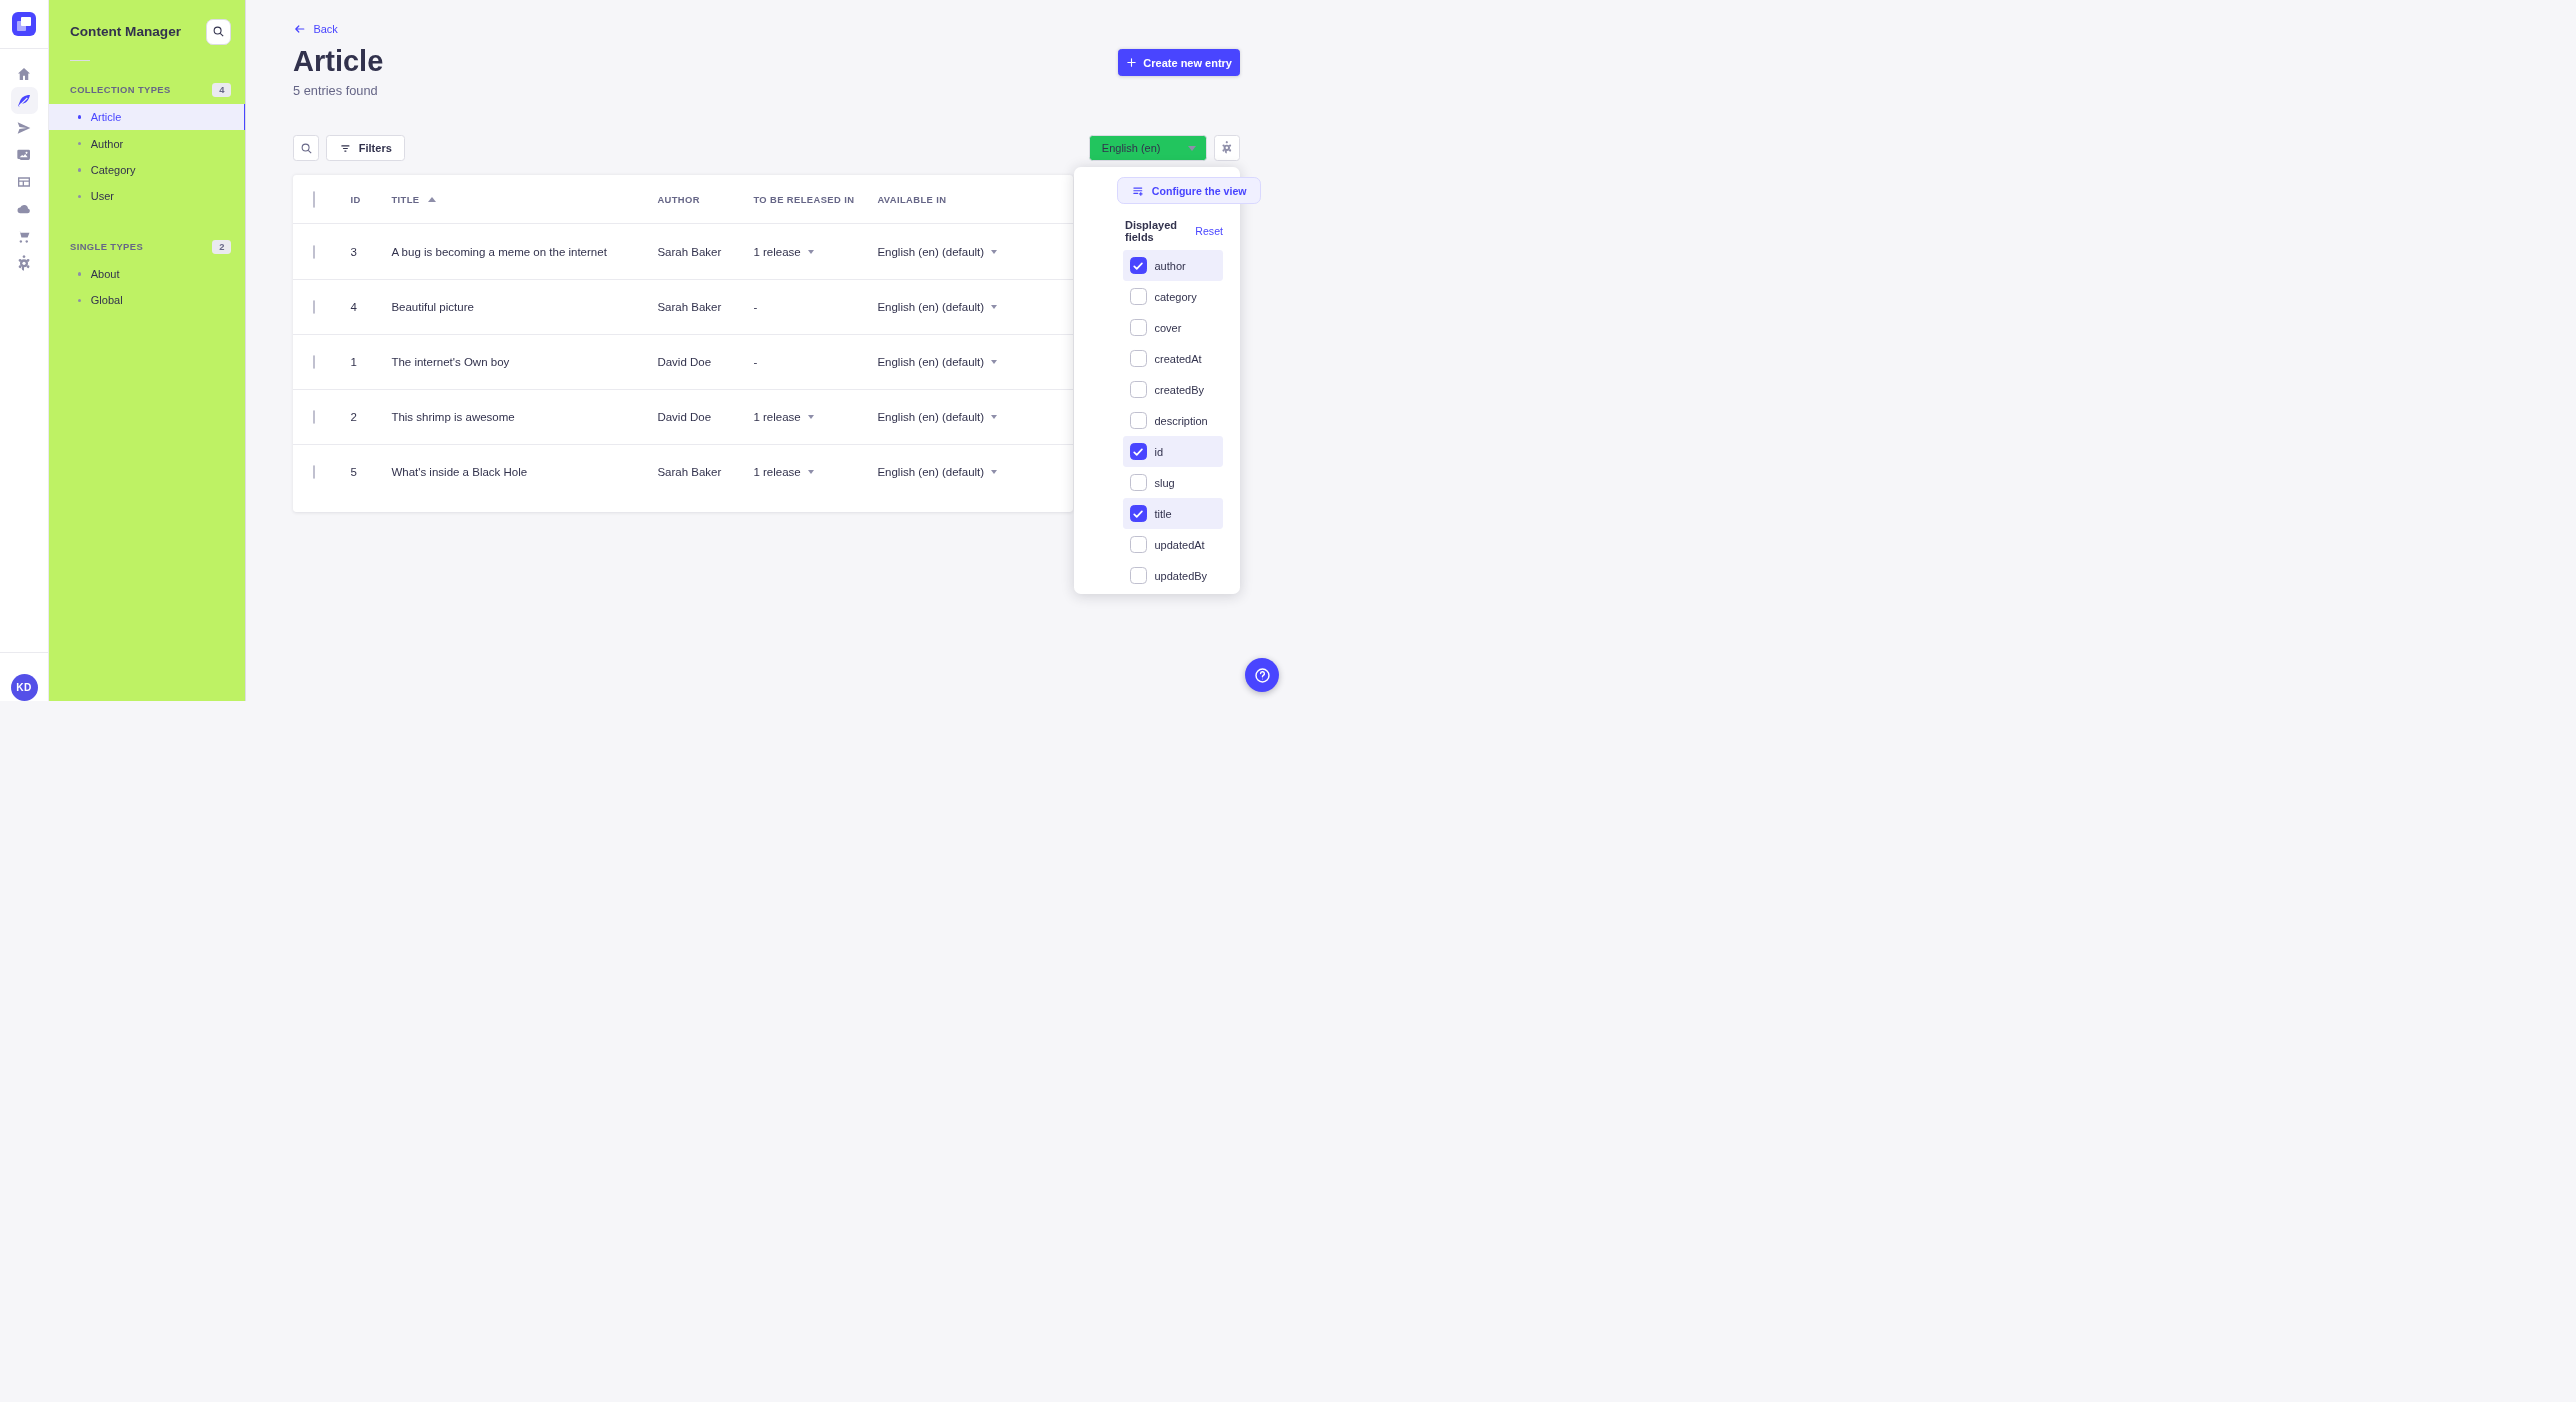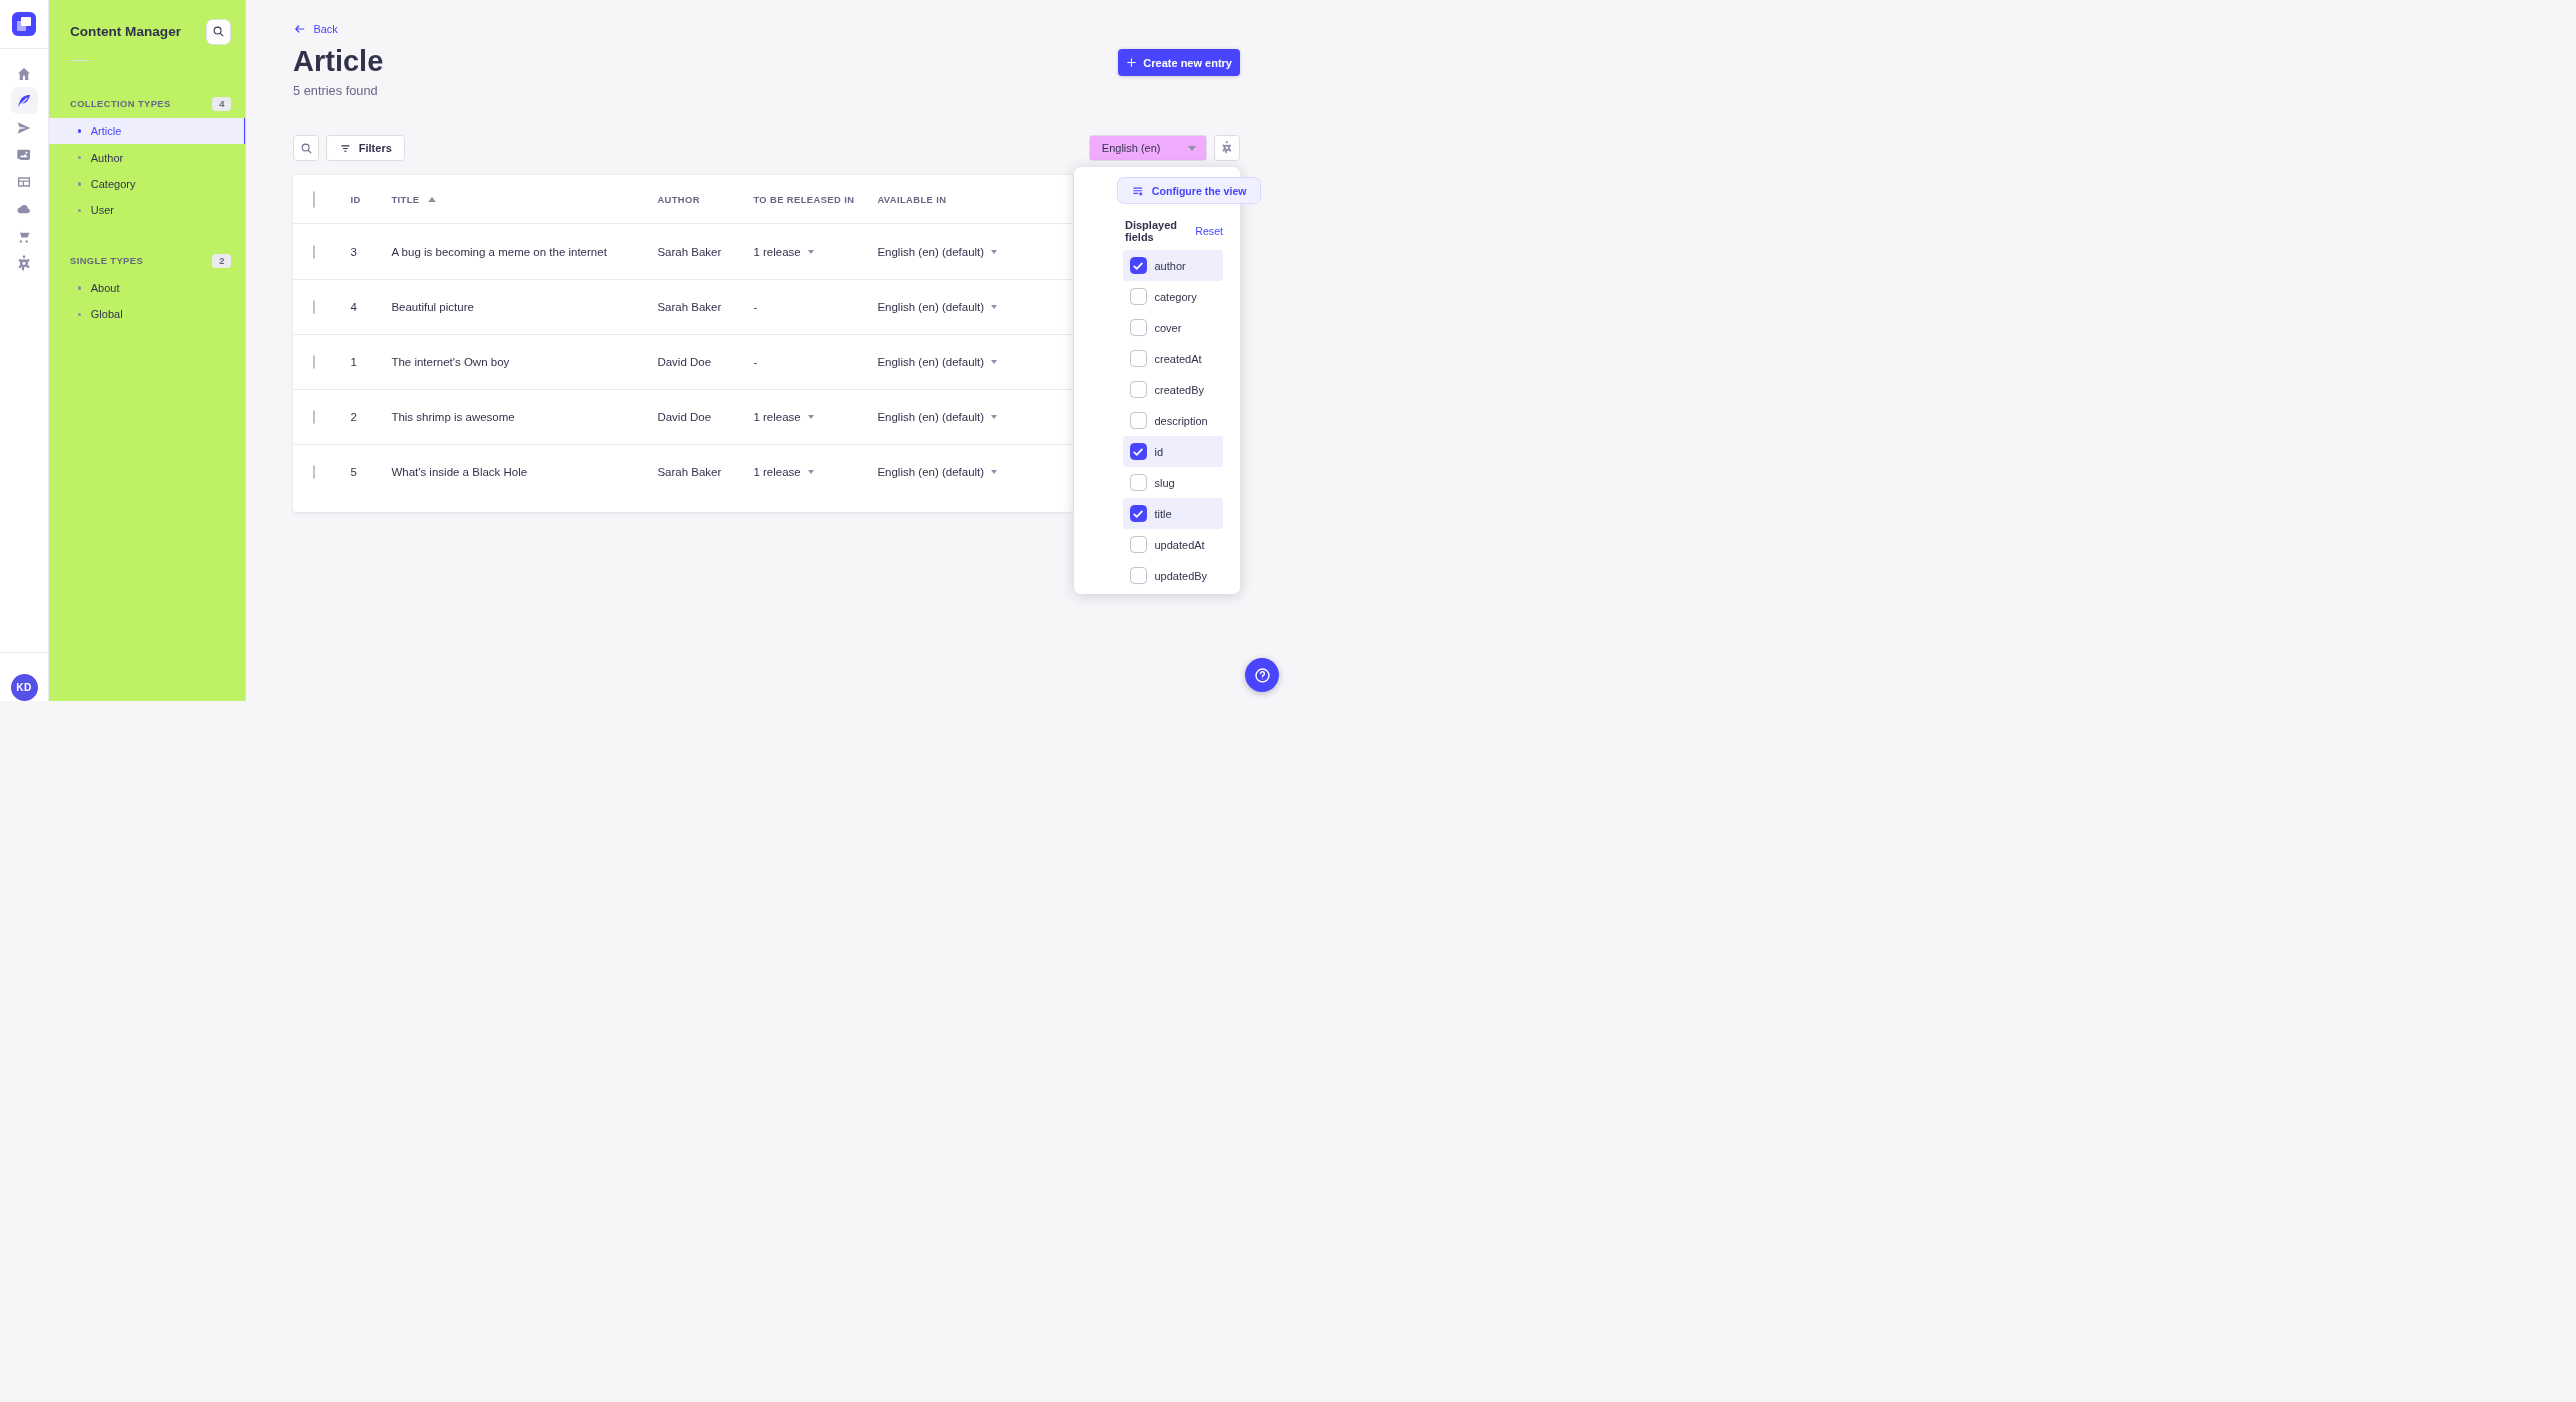--- a/index.html
+++ b/index.html
@@ -19,41 +19,41 @@
   .rail-btn.active svg { fill:#4945ff; }
   .rail-bottom { position:absolute; left:0; right:0; bottom:0; height:49px; border-top:0.9px solid #eaeaef; display:flex; align-items:flex-end; justify-content:center; }
   .avatar { width:27px; height:27px; border-radius:50%; background:#5450e8; color:#fff; font-size:10.2px; font-weight:bold; display:flex; align-items:center; justify-content:center; letter-spacing:0.3px; cursor:pointer; }
 
   
   .subnav { position:absolute; left:49px; top:0; bottom:0; width:197px; background:#bef264; border-right:0.9px solid #dcdce4; }
   .subnav-head { padding:19px 13.6px 0 21px; display:flex; align-items:center; justify-content:space-between; }
   .subnav-title { font-size:13.6px; font-weight:700; color:#32324d; }
   .subnav-search { width:25.6px; height:25.6px; border-radius:6.8px; border:0.9px solid #dcdce4; background:#ffffff; display:flex; align-items:center; justify-content:center; cursor:pointer; }
   .subnav-divider { width:20.4px; height:0.9px; background:#dcdce4; margin:15.3px 0 0 21px; }
-  .section-head { margin-top:36px; padding:0 13.6px 0 21px; display:flex; align-items:center; justify-content:space-between; }
+  .section-head { margin-top:22px; padding:0 13.6px 0 21px; display:flex; align-items:center; justify-content:space-between; }
   .section-label { font-size:9.4px; font-weight:700; letter-spacing:0.4px; color:#666687; }
   .count-badge { background:#eaeaef; border-radius:3.4px; min-width:19px; padding:1.7px 5.1px; text-align:center; font-size:9.4px; font-weight:600; color:#666687; }
   .nav-list { margin-top:6.8px; }
   .nav-item { height:26.4px; display:flex; align-items:center; gap:9.4px; padding-left:29px; font-size:11px; color:#32324d; cursor:pointer; }
   .nav-item .dot { width:3.4px; height:3.4px; border-radius:50%; background:#8e8ea9; flex:none; }
   .nav-item.active { background:#eeeefc; color:#4945ff; font-weight:500; border-right:1.7px solid #4945ff; }
   .nav-item.active .dot { background:#4945ff; }
 
   
   .main { position:absolute; left:245px; top:0; right:0; bottom:0; }
   .back-link { position:absolute; left:48px; top:23px; display:flex; align-items:center; gap:6.8px; color:#4945ff; font-size:11px; cursor:pointer; text-decoration:none; }
   .page-title { position:absolute; left:48px; top:45px; font-size:29px; font-weight:700; color:#32324d; }
   .page-subtitle { position:absolute; left:48px; top:83px; font-size:12.8px; color:#666687; }
   .create-btn { position:absolute; right:48px; top:49px; height:27px; background:#4945ff; border:0.9px solid #4945ff; color:#fff; border-radius:3.4px; font-size:11px; font-weight:600; display:flex; align-items:center; gap:6.8px; padding:0 7px; cursor:pointer; box-shadow:0 0.9px 3.4px rgba(33,33,52,.18); font-family:inherit; }
 
   .toolbar-left { position:absolute; left:48px; top:135px; display:flex; gap:6.8px; }
   .icon-btn { width:26.4px; height:26.4px; border-radius:3.4px; border:0.9px solid #dcdce4; background:#ffffff; display:flex; align-items:center; justify-content:center; cursor:pointer; }
   .filters-btn { height:26.4px; border-radius:3.4px; border:0.9px solid #dcdce4; background:#ffffff; display:flex; align-items:center; gap:6.8px; padding:0 12px; font-size:11px; font-weight:600; color:#32324d; cursor:pointer; font-family:inherit; }
   .toolbar-right { position:absolute; right:48px; top:135px; display:flex; gap:6.8px; }
-  .locale-select { height:26.4px; min-width:118px; border-radius:3.4px; border:0.9px solid #dcdce4; background:#f0abfc; display:flex; align-items:center; justify-content:space-between; gap:8.5px; padding:0 10.2px 0 12px; font-size:11px; color:#32324d; cursor:pointer; }
+  .locale-select { height:26.4px; min-width:118px; border-radius:3.4px; border:0.9px solid #dcdce4; background:#22c55e; display:flex; align-items:center; justify-content:space-between; gap:8.5px; padding:0 10.2px 0 12px; font-size:11px; color:#32324d; cursor:pointer; }
   .caret-down { width:0; height:0; border-left:4.3px solid transparent; border-right:4.3px solid transparent; border-top:5.1px solid #8e8ea9; }
   .caret-down.sm { border-left-width:3.4px; border-right-width:3.4px; border-top-width:4.3px; }
   .sort-up { width:0; height:0; border-left:4.3px solid transparent; border-right:4.3px solid transparent; border-bottom:5.1px solid #8e8ea9; }
 
   
   .table-card { position:absolute; left:48px; top:175px; width:780px; background:#ffffff; border-radius:3.4px; box-shadow:0 0.9px 3.4px rgba(33,33,52,.1); }
   .trow { display:grid; grid-template-columns:37px 41px 266px 96px 124px 1fr; align-items:center; padding:0 20.4px; }
   .thead { height:49px; border-bottom:0.9px solid #eaeaef; }
   .thead .th { font-size:9.4px; font-weight:700; letter-spacing:0.4px; color:#666687; display:flex; align-items:center; gap:8.5px; }
   .tbody .trow { height:55px; font-size:11.5px; color:#32324d; cursor:pointer; }

